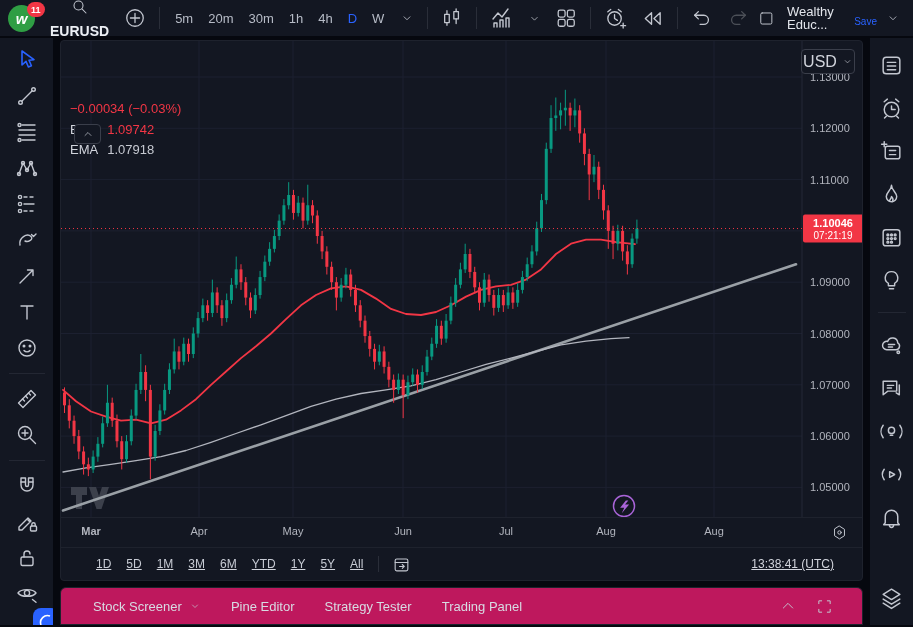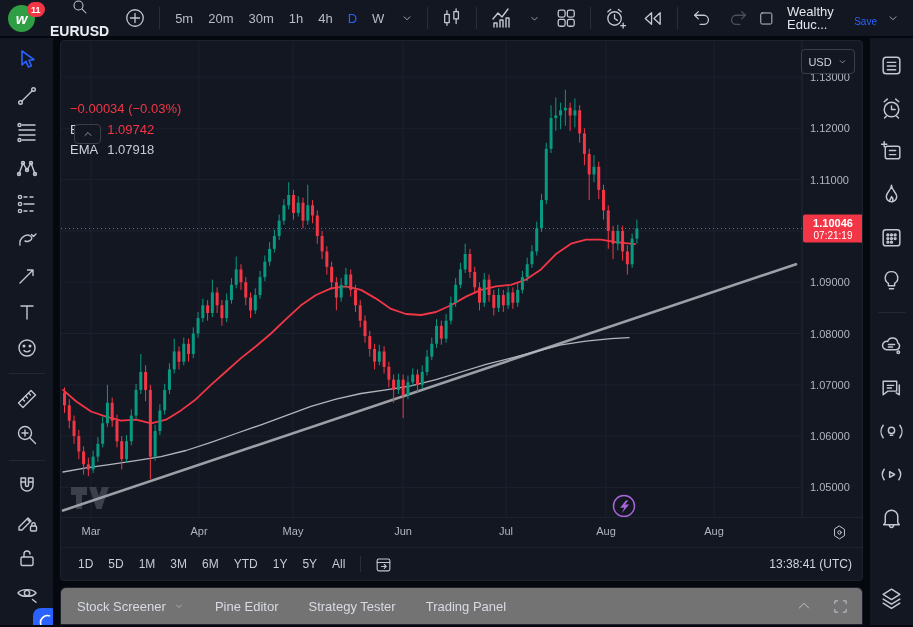--- a/index.html
+++ b/index.html
@@ -48,30 +48,30 @@
   .legend { position:absolute; left:9px; top:12px; font-size:13px;margin-top:48px; }
   .lg-change { color:#f23645; margin-bottom:6px; }
   .lg-row { margin-bottom:5px; }
   .lg-lab { color:#d1d4dc; margin-right:9px; }
   .lg-val-red { color:#f23645; }
   .lg-val-gray { color:#c6c9d1; }
   .collapse-btn { position:absolute; left:13px; top:83px; width:27px; height:20px; border:1px solid #3a3e4a;
                   border-radius:4px; background:#131722; display:grid; place-items:center; }
   .usd-select { position:absolute; right:7px; top:8px; width:54px; height:25px; border:1px solid #3a3e4a;
                 border-radius:4px; display:flex; align-items:center; justify-content:center; gap:5px;
-                font-size:11px; color:#d1d4dc; cursor:pointer; background:#131722; }
+                font-size:16px; color:#d1d4dc; cursor:pointer; background:#131722; }
   .time-axis { height:30px; border-top:1px solid #1e222d; position:relative; }
   .month-label { position:absolute; top:7px; width:30px; text-align:center; font-size:11px; color:#b2b5be; cursor:default; }
   .axis-gear { position:absolute; right:14px; top:6px; }
-  .range-bar { height:33px; border-top:1px solid #1e222d; display:flex; align-items:center; padding:0 10px; gap:1px; }
+  .range-bar { height:33px; border-top:1px solid #1e222d; display:flex; align-items:center; padding:0 28px; gap:1px;text-decoration:underline; }
   .range-btn { font-size:12px; color:#c7cbd4; padding:4px 7px; border-radius:4px; }
   .rsep { width:1px; height:16px; background:#2a2e39; margin:0 7px; }
   .clock { margin-left:auto; font-size:12px; color:#d1d4dc; }
-  .bottom-card { margin-top:6px; background:#737373; border:1px solid #1e222d; border-radius:6px 6px 0 0;
-                 flex:1; display:flex; align-items:center; padding:0 4px; gap:6px; }
+  .bottom-card { margin-top:6px; background:#be185d; border:1px solid #1e222d; border-radius:6px 6px 0 0;
+                 flex:1; display:flex; align-items:center; padding:0 20px; gap:6px; }
   .bp-item { font-size:13px; color:#d8dbe3; padding:8px 12px; display:flex; gap:7px; align-items:center; }
   .bp-right { margin-left:auto; display:flex; align-items:center; gap:10px; padding-right:4px; }
 </style>
 </head>
 <body>
 
 <div class="app">
 
   <header>
     <div class="logo-wrap">
@@ -599,21 +599,21 @@
           </button>
           <div class="usd-select">
             <span>USD</span>
             <svg class="ic" width="11" height="11" viewBox="0 0 24 24">
               <path d="M7 10 l5 5 5-5"></path>
             </svg>
           </div>
         </div>
         <div class="time-axis">
           <div id="months">
-              <span class="month-label" style="left: 15px;">Mar</span>
+              <span class="month-label" style="left: 15px; font-weight: bold;">Mar</span>
               <span class="month-label" style="left: 123px;">Apr</span>
               <span class="month-label" style="left: 217px;">May</span>
               <span class="month-label" style="left: 327px;">Jun</span>
               <span class="month-label" style="left: 430px;">Jul</span>
               <span class="month-label" style="left: 530px;">Aug</span>
               <span class="month-label" style="left: 638px;">Aug</span>
             </div>
           <svg class="ic axis-gear" width="17" height="17" viewBox="0 0 24 24">
             <polygon points="12,3 19,7.5 19,16.5 12,21 5,16.5 5,7.5"></polygon>
               <circle cx="12" cy="12" r="2.4"></circle>

